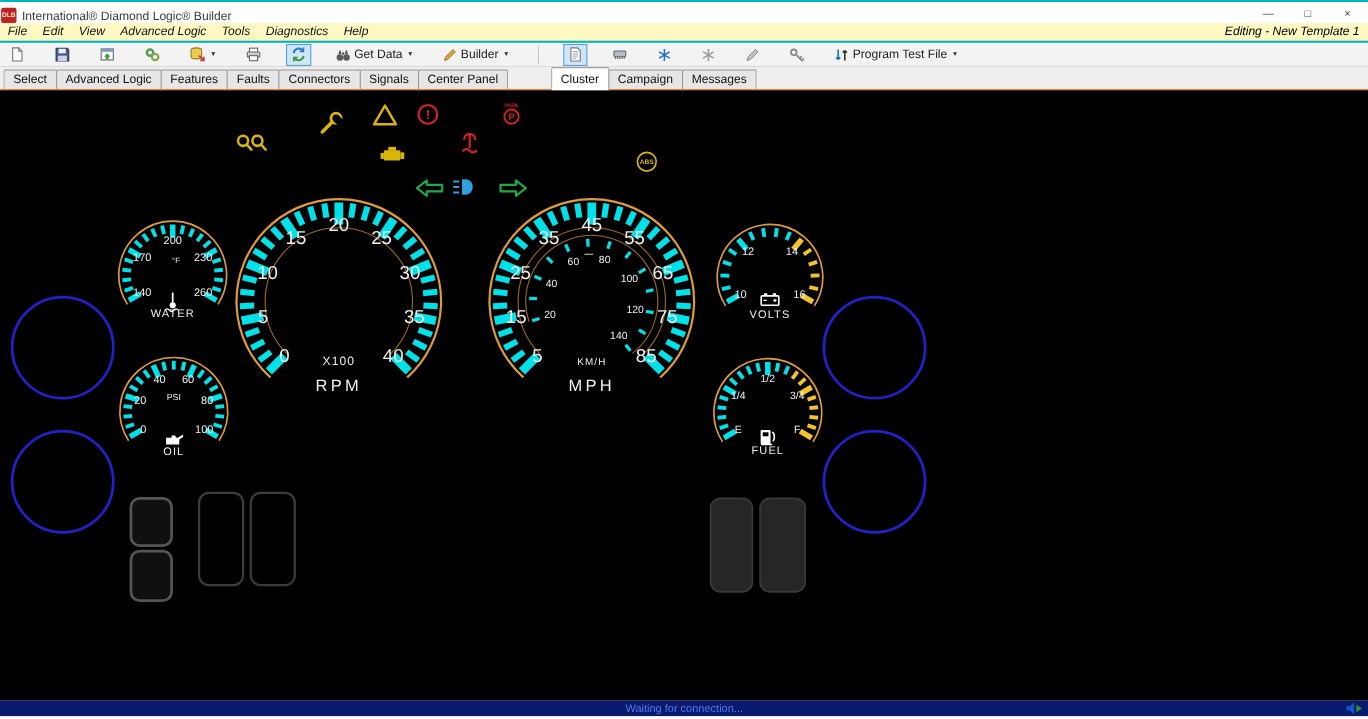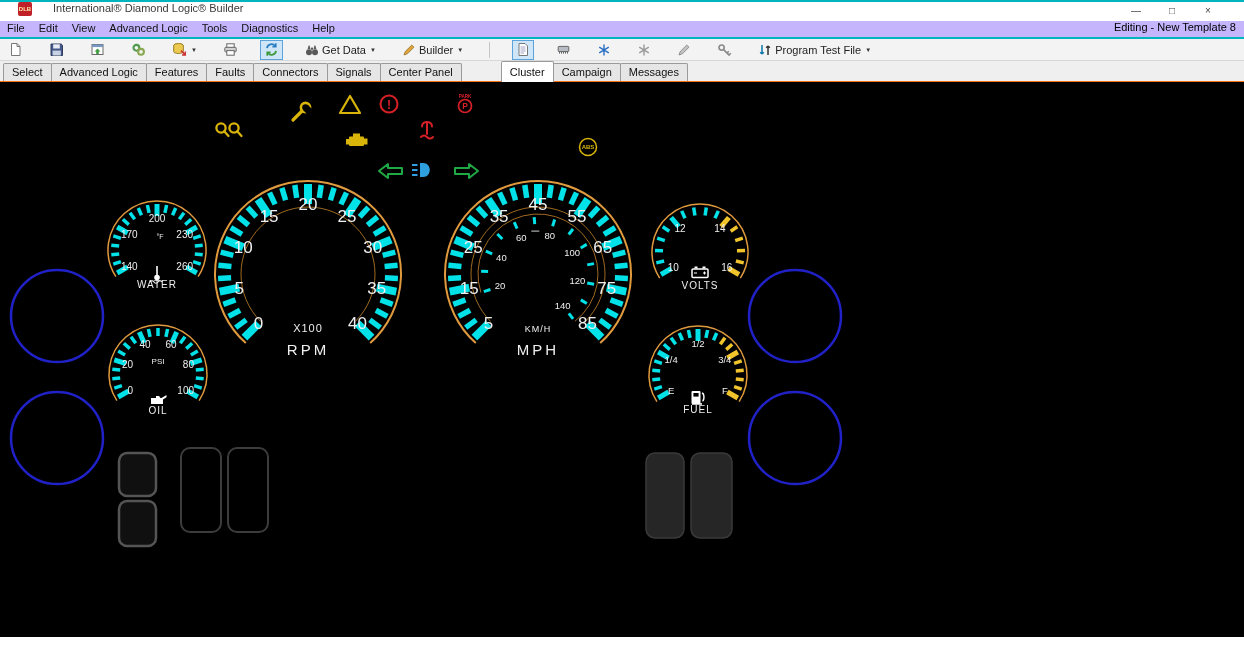--- a/index.html
+++ b/index.html
@@ -1,26 +1,26 @@
 <!DOCTYPE html>
 <html><head>
 <meta charset="utf-8">
 <style>
   * { margin:0; padding:0; box-sizing:border-box; }
   html,body { width:1244px; height:654px; background:#000; font-family:"Liberation Sans",sans-serif; overflow:hidden; }
   .window { width:1244px; height:654px; display:flex; flex-direction:column; background:#fff; border-top:2px solid #00b5bd; }
 
-  .titlebar { height:19px; background:#fff; display:flex; align-items:flex-start; padding:0 18px; gap:21px; }
+  .titlebar { height:19px; background:#fff; display:flex; align-items:flex-end; padding:0 1px; gap:5px; }
   .app-icon { width:14px; height:14px; background:#c02028; color:#ffe9a8; font-size:6px; font-weight:bold;
               display:flex; align-items:center; justify-content:center; border-radius:2px; flex:none; }
   .title-text { font-size:11px; color:#3a3a3a; }
   .win-controls { margin-left:auto; display:flex; }
   .win-btn { width:36px; height:17px; display:flex; align-items:center; justify-content:center; font-size:10px; color:#444; }
 
-  .menubar { height:18px; background:#c4b5fd; border-bottom:2px solid #00b5bd; display:flex; font-size:11px; color:#111; }
+  .menubar { height:18px; background:#fef9c3; border-bottom:2px solid #00b5bd; display:flex; align-items:center; font-size:11px; color:#111;font-style:italic; }
   .menu-item { padding:1px 7px; cursor:default; }
   .editing-label { margin-left:auto; padding-right:8px; font-size:11px; color:#000; }
 
   .toolbar { height:22px; background:#f3f3f3; border-bottom:1px solid #d8d8d8; display:flex; align-items:center; padding:0 4px; gap:18px; }
   .tb-btn { height:20px; min-width:20px; display:inline-flex; align-items:center; justify-content:center; gap:3px;
             font-size:11px; color:#222; padding:0 3px; border:1px solid transparent; }
   .tb-btn.active { background:#cfe6f8; border:1px solid #5da2d8; }
   .tb-ic { display:inline-flex; align-items:center; }
   .tb-sep { width:1px; height:16px; background:#c6c6c6; margin:0 4px; }
   .caret { font-size:6px; color:#333; margin-left:1px; }
@@ -56,21 +56,21 @@
   <div class="menubar">
     <span id="menu-items" style="display:flex;">
         <span class="menu-item">File</span>
         <span class="menu-item">Edit</span>
         <span class="menu-item">View</span>
         <span class="menu-item">Advanced Logic</span>
         <span class="menu-item">Tools</span>
         <span class="menu-item">Diagnostics</span>
         <span class="menu-item">Help</span>
       </span>
-    <span class="editing-label">Editing - New Template 8</span>
+    <span class="editing-label">Editing - New Template 1</span>
   </div>
 
   <div class="toolbar" id="toolbar">
       <div class="tb-btn">
         <span class="tb-ic">
           <svg width="15" height="15">
             <path d="M3.5 1.5 h5.5 l3 3 V13.5 H3.5 Z" fill="#fff" stroke="#777"></path>
             <path d="M9 1.5 V4.5 H12" fill="none" stroke="#777"></path>
           </svg>
         </span>
@@ -552,14 +552,23 @@
           <g transform="translate(698,316)">
             <rect x="-6.5" y="-7" width="9" height="13" rx="1" fill="#fff"></rect>
             <rect x="-4.6" y="-5" width="5.2" height="3.6" fill="#000"></rect>
             <path d="M4 -5 c2.5 0.5 2.5 7 0.5 8 M4 6 h-10" stroke="#fff" stroke-width="1.4" fill="none"></path>
           </g>
           <text x="698.0" y="331.0" font-size="10" letter-spacing="1" fill="#efefef" text-anchor="middle">FUEL</text>
         </g>
       </svg>
   </div>
 
+  <div class="statusbar">
+    <span class="status-msg">Waiting for connection...</span>
+    <span class="status-icon">
+      <svg width="16" height="12">
+          <path d="M1 4 h3 l4 -3.5 v11 L4 8 H1 Z" fill="#1a53c4"></path>
+          <path d="M10 9.5 15 6 10 2.5 Z" fill="#2a9a2a"></path>
+        </svg>
+    </span>
+  </div>
 
 </div>
 
 </body></html>

